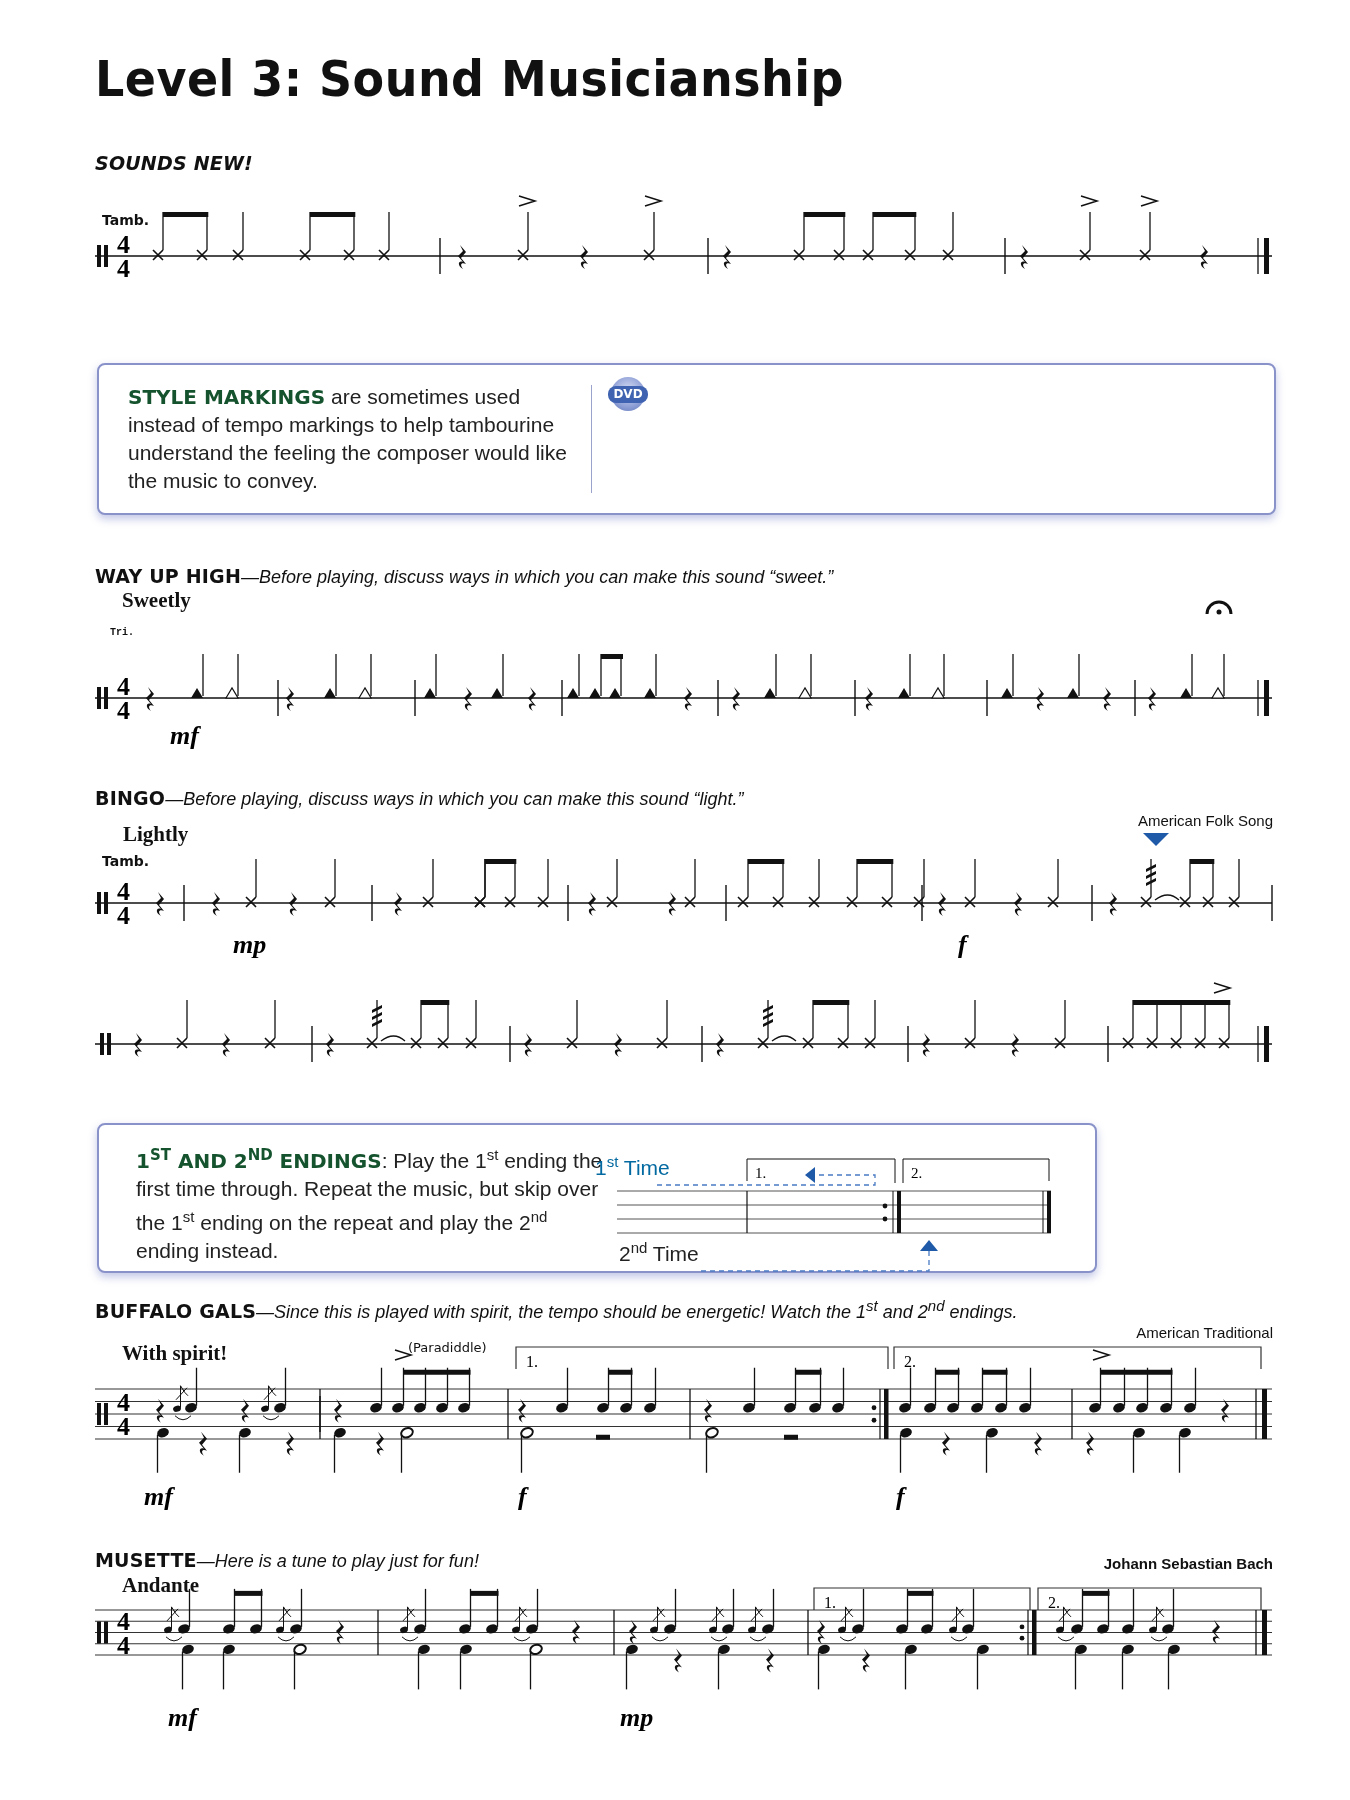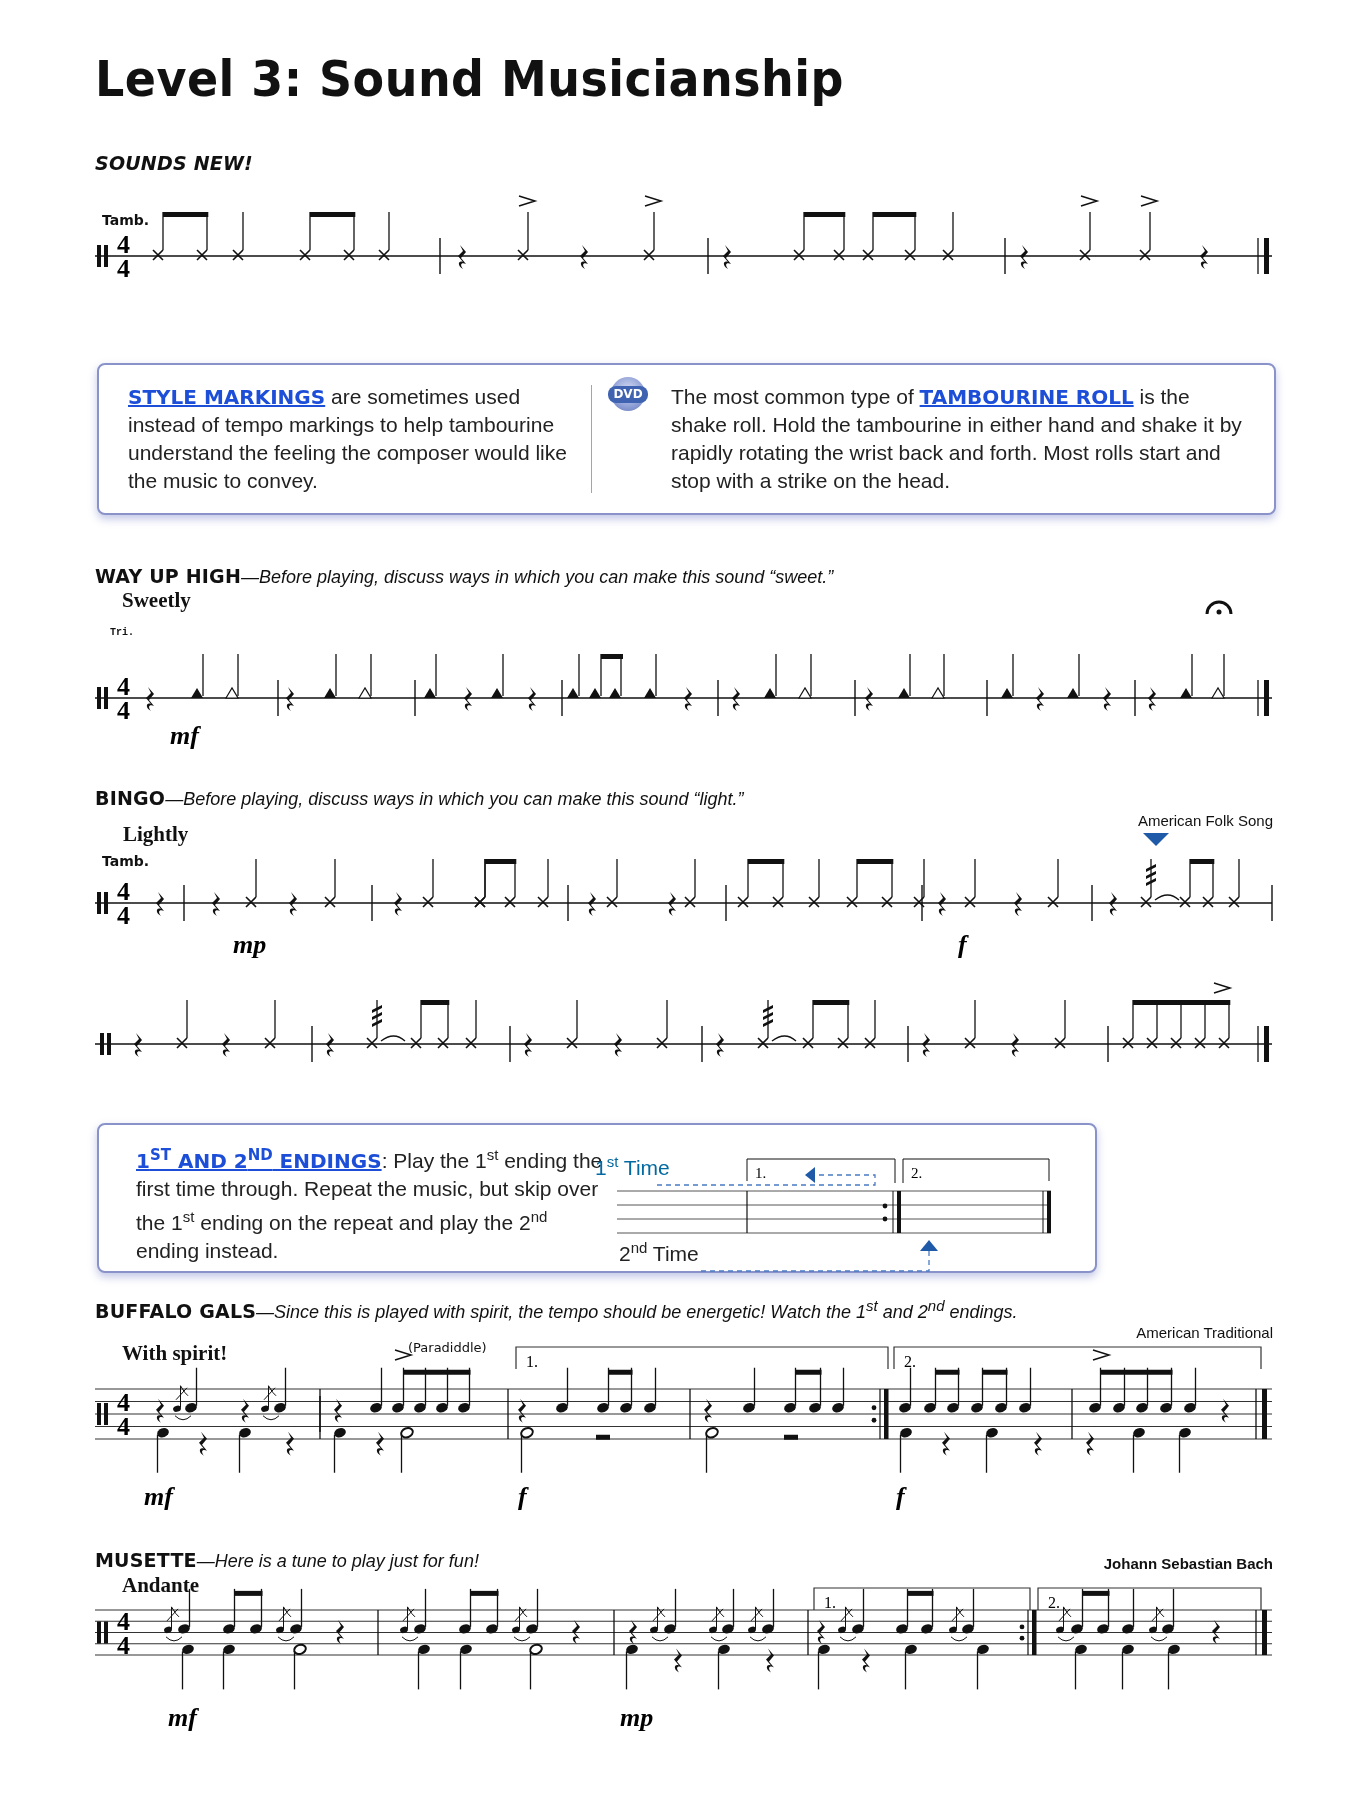--- a/index.html
+++ b/index.html
@@ -6,21 +6,21 @@
   body{width:1350px;height:1800px;position:relative;overflow:hidden;font-family:"Liberation Sans",sans-serif;color:#111;}
   .abs{position:absolute;}
   .title{left:95px;top:50px;font-size:50px;font-weight:bold;letter-spacing:0.5px;font-family:"DejaVu Sans",sans-serif;transform:scaleX(0.92);transform-origin:left;}
   .sec-head{font-size:19px;white-space:nowrap;}
   .sec-head b{font-family:"DejaVu Sans",sans-serif;font-weight:bold;letter-spacing:0.2px;}
   .sec-head i{font-style:italic;font-size:18px;}
   .tempo{font-family:"Liberation Serif",serif;font-weight:bold;font-size:21px;}
   .composer{font-size:15px;text-align:right;white-space:nowrap;}
   .infobox{border:2px solid #8a93c9;border-radius:8px;background:#fff;box-shadow:0 4px 8px rgba(120,130,200,0.45);}
   .boxtext{font-size:21px;line-height:28px;color:#222;}
-  .blue{color:#1d4ed8;font-weight:bold;font-family:"DejaVu Sans",sans-serif;font-size:20px;text-decoration:underline;}
+  .blue{color:#14532d;font-weight:bold;font-family:"DejaVu Sans",sans-serif;font-size:20px;}
   .dvd{width:34px;height:34px;border-radius:50%;background:radial-gradient(circle at 50% 40%,#d8def4 0%,#8fa0d6 60%,#5f74b8 100%);}
   .dvd span{position:absolute;left:-3px;top:9px;width:40px;height:17px;background:#3f63b0;color:#fff;font-size:12px;font-weight:bold;border-radius:8px;text-align:center;line-height:17px;font-family:"DejaVu Sans",sans-serif;}
   sup{font-size:15px;}
   svg{position:absolute;left:0;top:0;}
 </style>
 </head>
 <body>
 
 <div class="abs title">Level 3: Sound Musicianship</div>
 
@@ -28,23 +28,20 @@
 <div class="abs" style="left:102px;top:212px;font-size:14px;font-weight:bold;font-family:'DejaVu Sans',sans-serif;">Tamb.</div>
 
 <div class="abs infobox" style="left:97px;top:363px;width:1175px;height:148px;">
   <div class="abs boxtext" style="left:29px;top:18px;width:440px;">
     <span class="blue">STYLE MARKINGS</span><span> are sometimes used instead of tempo markings to help tambourine understand the feeling the composer would like the music to convey.</span>
   </div>
   <div class="abs" style="left:492px;top:20px;width:1px;height:108px;background:#9aa3cc;"></div>
   <div class="abs dvd" style="left:512px;top:12px;">
       <span>DVD</span>
     </div>
-  <div class="abs boxtext" style="left:572px;top:18px;width:580px;">
-    <span>The most common type of </span><span class="blue">TAMBOURINE ROLL</span><span> is the shake roll. Hold the tambourine in either hand and shake it by rapidly rotating the wrist back and forth. Most rolls start and stop with a strike on the head.</span>
-  </div>
 </div>
 
 <div class="abs sec-head" style="left:95px;top:565px;">
   <b>WAY UP HIGH</b><i>—Before playing, discuss ways in which you can make this sound “sweet.”</i>
 </div>
 <div class="abs tempo" style="left:122px;top:588px;">Sweetly</div>
 <div class="abs" style="left:110px;top:627px;font-size:10px;font-weight:bold;font-family:Liberation Mono, monospace;text-align:center;">Tri.</div>
 
 <div class="abs sec-head" style="left:95px;top:787px;">
   <b>BINGO</b><i>—Before playing, discuss ways in which you can make this sound “light.”</i>

